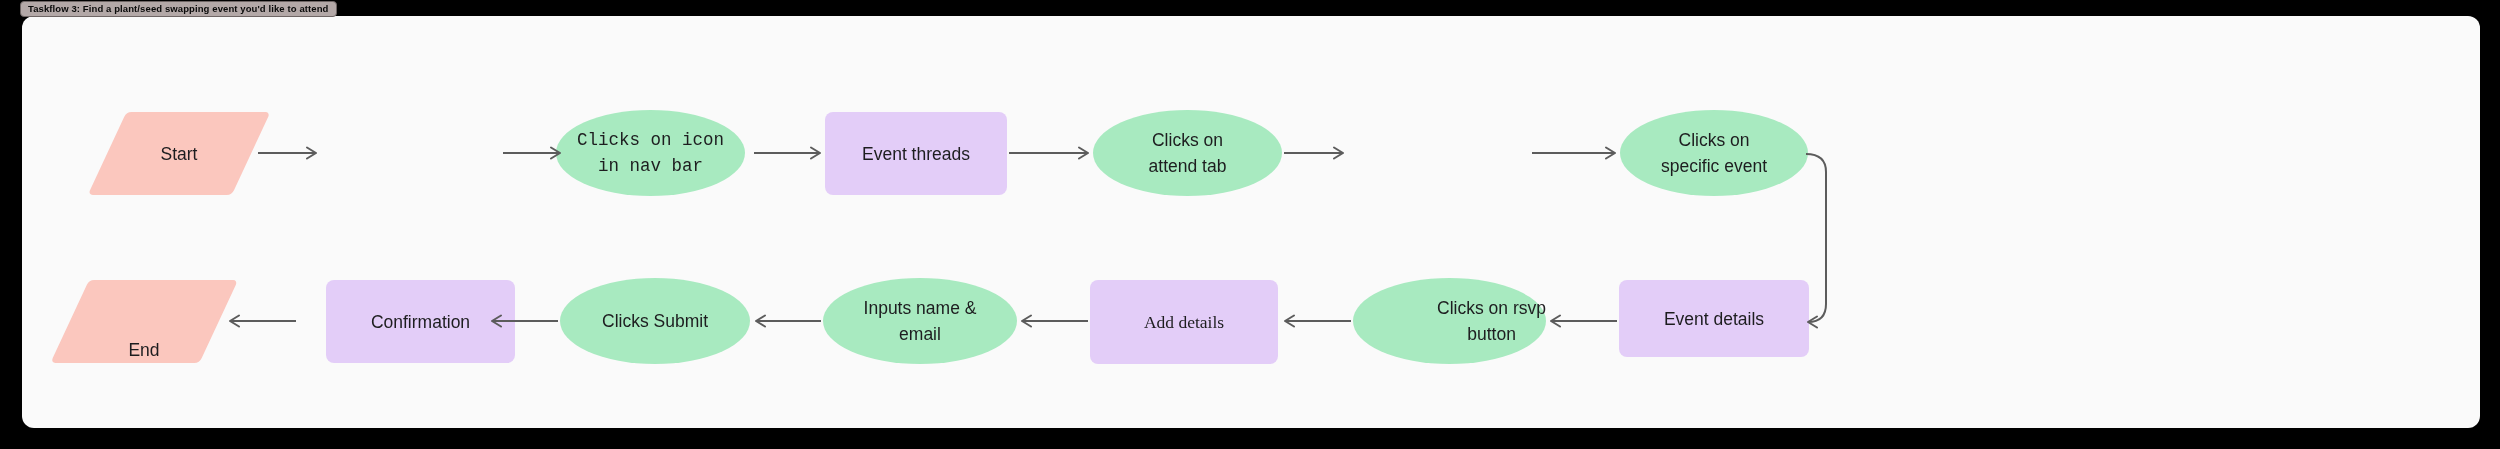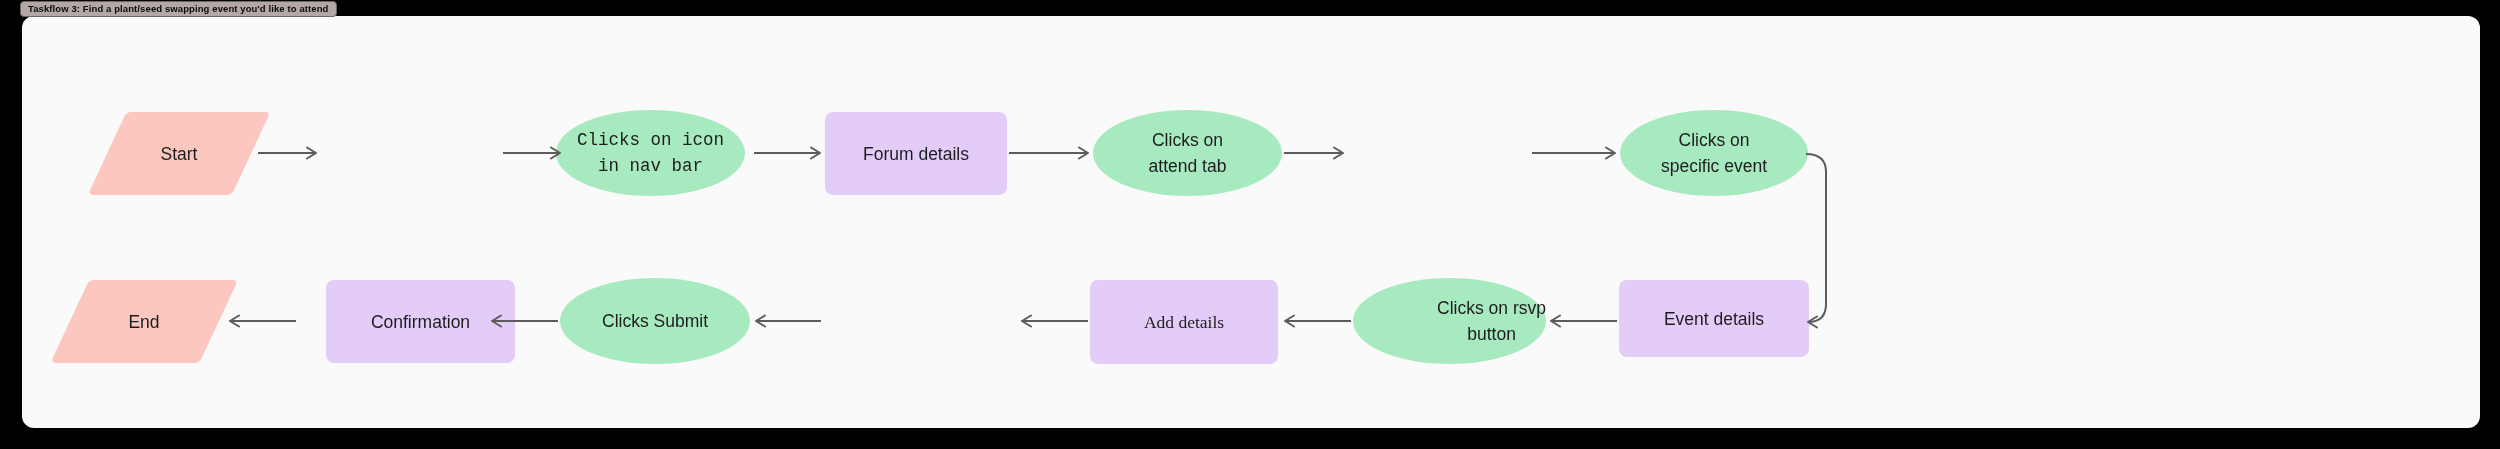--- a/index.html
+++ b/index.html
@@ -90,21 +90,21 @@
         </div>
       </div>
       <div class="node ellipse" style="left: 556px; top: 110px; width: 189px; height: 86px; font-family: Liberation Mono, monospace;">
         <div class="label">
           <div>Clicks on icon</div>
           <div>in nav bar</div>
         </div>
       </div>
       <div class="node rect" style="left: 825px; top: 112px; width: 182px; height: 83px;">
         <div class="label">
-          <div>Forum details</div>
+          <div>Event threads</div>
         </div>
       </div>
       <div class="node ellipse" style="left: 1093px; top: 110px; width: 189px; height: 86px;">
         <div class="label">
           <div>Clicks on</div>
           <div>attend tab</div>
         </div>
       </div>
       <div class="node ellipse" style="left: 1620px; top: 110px; width: 188px; height: 86px;">
         <div class="label">
@@ -121,31 +121,37 @@
         <div class="label">
           <div>Clicks on rsvp</div>
           <div>button</div>
         </div>
       </div>
       <div class="node rect" style="left: 1090px; top: 280px; width: 188px; height: 84px; font-family: Liberation Serif, serif;">
         <div class="label">
           <div>Add details</div>
         </div>
       </div>
+      <div class="node ellipse" style="left: 823px; top: 278px; width: 194px; height: 86px;">
+        <div class="label">
+          <div>Inputs name &amp;</div>
+          <div>email</div>
+        </div>
+      </div>
       <div class="node ellipse" style="left: 560px; top: 278px; width: 190px; height: 86px;">
         <div class="label">
           <div>Clicks Submit</div>
         </div>
       </div>
       <div class="node rect" style="left: 298px; top: 280px; width: 189px; height: 83px; margin-left: 28px;">
         <div class="label">
           <div>Confirmation</div>
         </div>
       </div>
-      <div class="node parallelogram" style="left: 50px; top: 280px; width: 188px; height: 83px;">
+      <div class="node parallelogram" style="left: 50px; top: 280px; width: 188px; height: 83px; align-items: flex-end;">
         <div class="para-bg"></div>
         <div class="label">
           <div>End</div>
         </div>
       </div>
     </div>
 
   <svg class="edge-layer" width="2500" height="449" viewBox="0 0 2500 449" xmlns="http://www.w3.org/2000/svg">
     <defs>
       <marker id="arrowhead" markerWidth="12" markerHeight="16" refX="10" refY="8" orient="auto" markerUnits="userSpaceOnUse">

